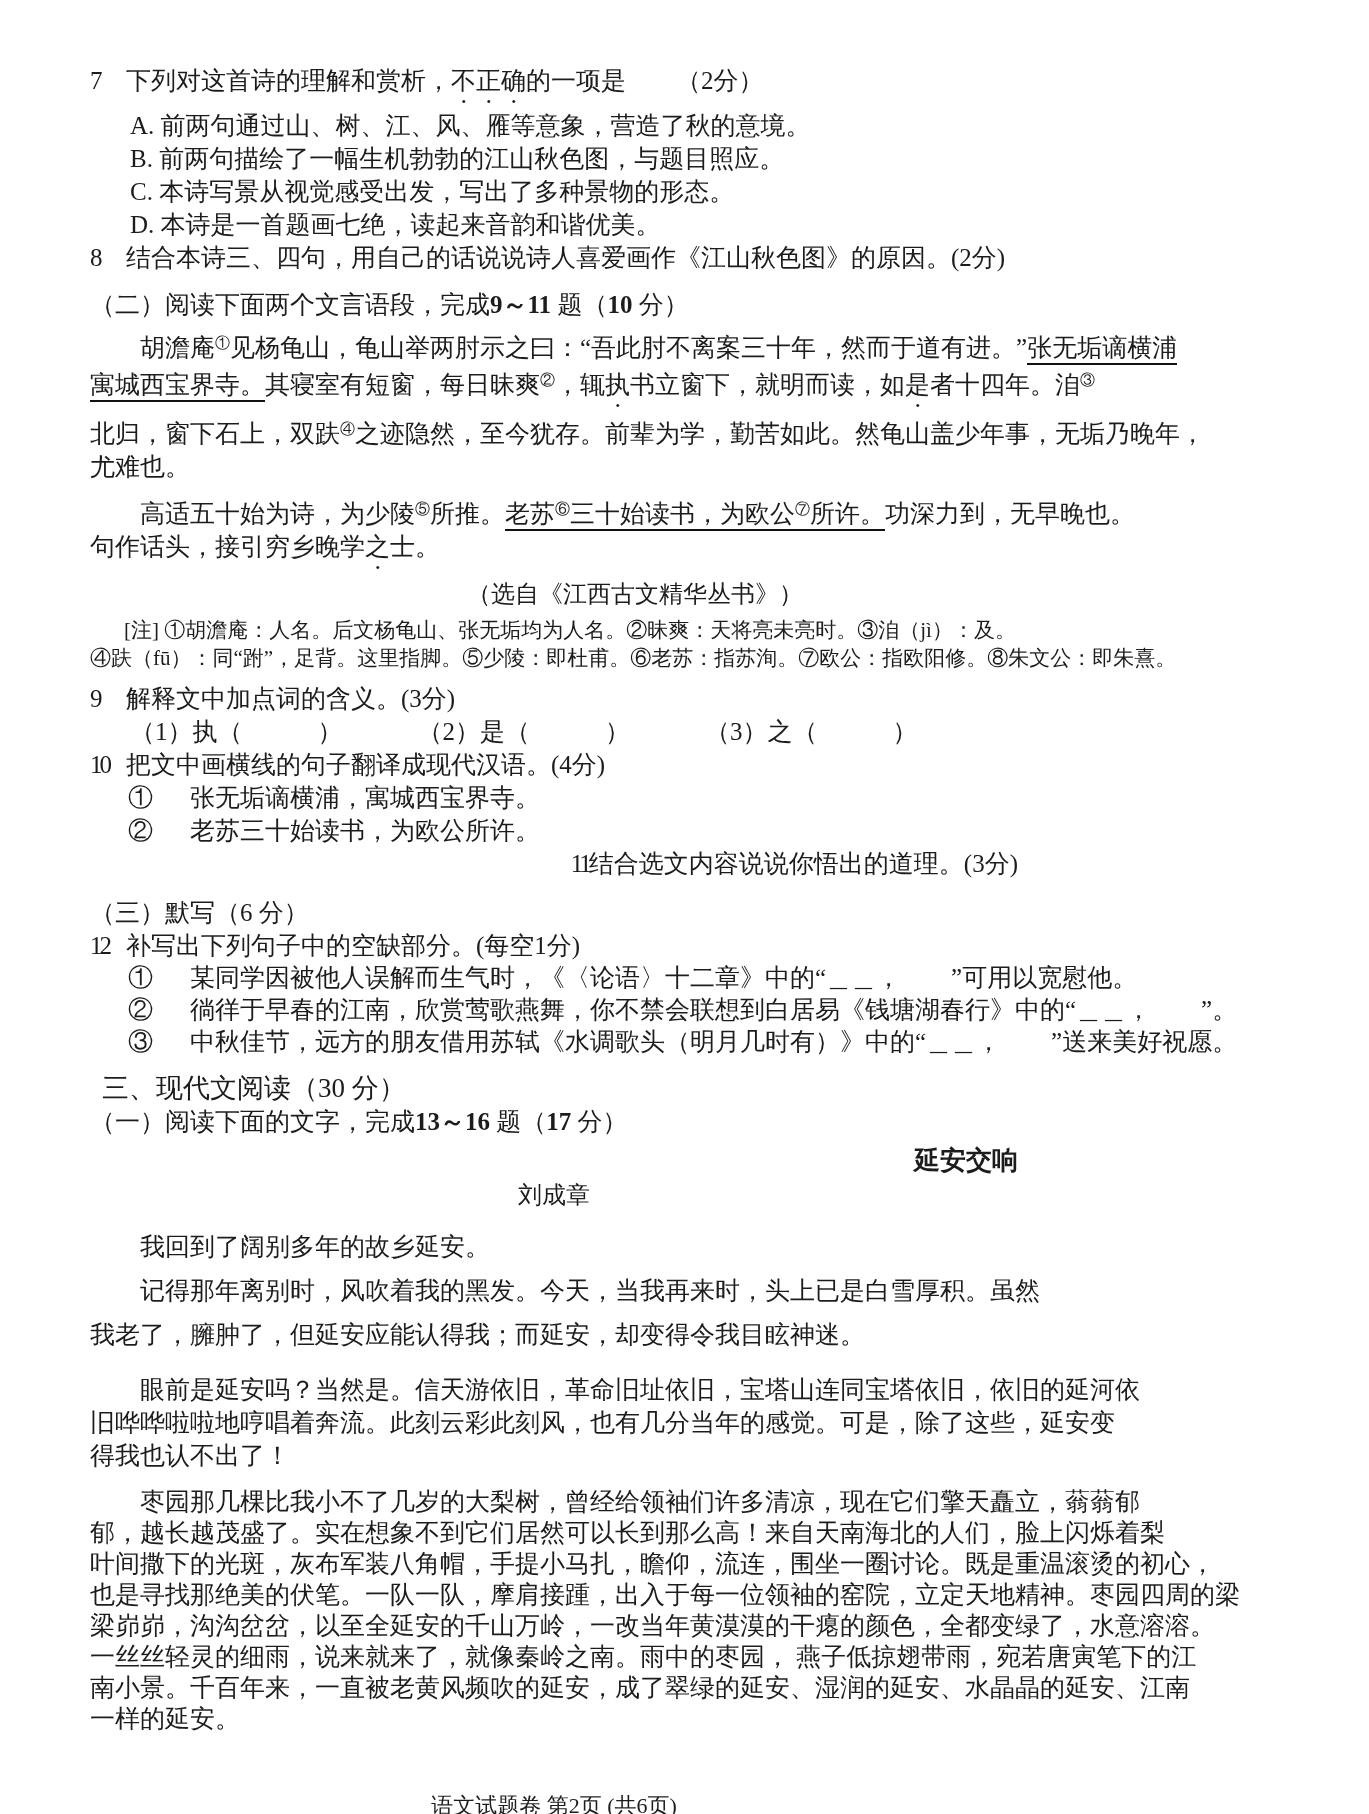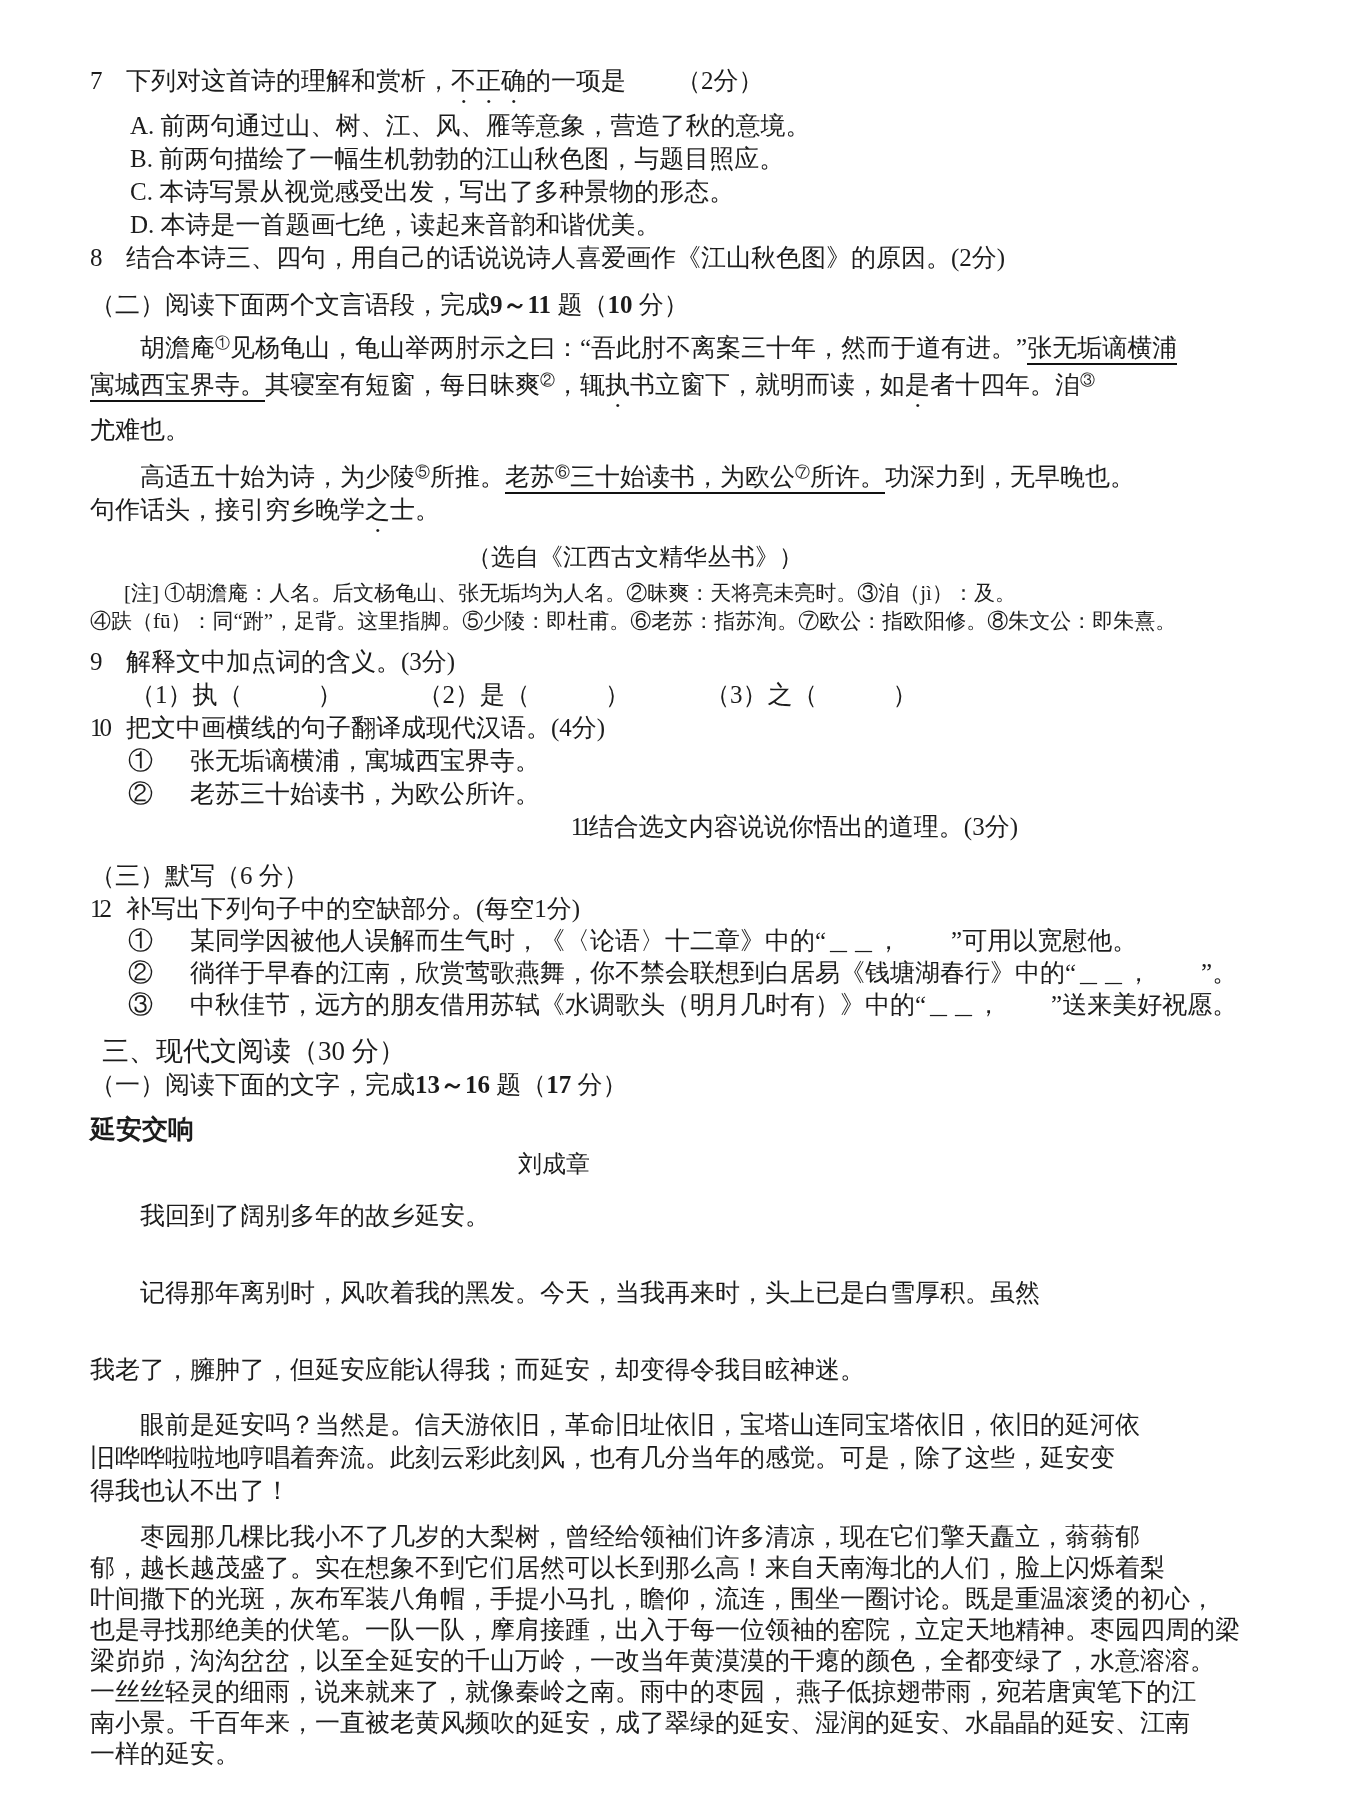--- a/index.html
+++ b/index.html
@@ -30,23 +30,23 @@
   .p1blk{margin-bottom:10px;}
   .p2top{margin-top:2px;}
   .source{text-align:right;padding-right:215px;font-size:24px;line-height:30px;margin:4px 0 8px 0;}
   .notes{font-size:21px;line-height:27px;white-space:nowrap;margin-bottom:1px;}
   .note-first{padding-left:34px;}
   .notes-end{margin-bottom:10px;}
   .q11gap{margin-bottom:16px;text-align:right;}
   .mline{line-height:32px;}
   .s4{margin-top:14px;font-size:27px;}
   .sec-bold{font-weight:normal;margin-left:12px;}
-  .title{text-align:left;font-weight:bold;font-size:26px;line-height:34px;margin-top:12px;}
+  .title{text-align:right;font-weight:bold;font-size:26px;line-height:34px;margin-top:6px;}
   .author{text-align:center;font-size:24px;line-height:34px;}
-  .wide{line-height:44px;margin-top:33px;}
+  .wide{line-height:44px;}
   .ptop{margin-top:13px;}
   .p3{line-height:33px;}
   .p3top{margin-top:16px;}
   .p4{line-height:31px;}
   .p4top{margin-top:14px;}
   .footer{text-align:center;font-size:22px;margin-top:58px;line-height:28px;}
 </style>
 </head>
 <body>
 
@@ -61,20 +61,21 @@
   <div class="line opt">D. 本诗是一首题画七绝，读起来音韵和谐优美。</div>
 
   <div class="line q8gap">
     <span class="qnum">8</span><span>结合本诗三、四句，用自己的话说说诗人喜爱画作《江山秋色图》的原因。(2分)</span>
   </div>
 
   <div class="line sec"><span class="">（二）阅读下面两个文言语段，完成</span><span class="b">9～11</span><span class=""> 题（</span><span class="b">10</span><span class=""> 分）</span></div>
 
   <div class="line indent"><span class="">胡澹庵</span><span class="sup">①</span><span class="">见杨龟山，龟山举两肘示之曰：“吾此肘不离案三十年，然而于道有进。”</span><span class="u">张无垢谪横浦</span></div>
   <div class="line"><span class="u">寓城西宝界寺。</span><span class="">其寝室有短窗，每日昧爽</span><span class="sup">②</span><span class="">，辄</span><span class="em-dot">执</span><span class="">书立窗下，就明而读，如</span><span class="em-dot">是</span><span class="">者十四年。洎</span><span class="sup">③</span></div>
+  <div class="line"><span class="">北归，窗下石上，双趺</span><span class="sup">④</span><span class="">之迹隐然，至今犹存。前辈为学，勤苦如此。然龟山盖少年事，无垢乃晚年，</span></div>
   <div class="line p1blk"><span class="">尤难也。</span></div>
 
   <div class="line indent p2top"><span class="">高适五十始为诗，为少陵</span><span class="sup">⑤</span><span class="">所推。</span><span class="u">老苏</span><span class="u"><span class="sup">⑥</span></span><span class="u">三十始读书，为欧公</span><span class="u"><span class="sup">⑦</span></span><span class="u">所许。</span><span class="">功深力到，无早晚也。</span></div>
   <div class="line"><span class="">句作话头，接引穷乡晚学</span><span class="em-dot">之</span><span class="">士。</span></div>
 
   <div class="source">（选自《江西古文精华丛书》）</div>
 
   <div class="notes note-first">[注] ①胡澹庵：人名。后文杨龟山、张无垢均为人名。②昧爽：天将亮未亮时。③洎（jì）：及。</div>
   <div class="notes notes-end">④趺（fū）：同“跗”，足背。这里指脚。⑤少陵：即杜甫。⑥老苏：指苏洵。⑦欧公：指欧阳修。⑧朱文公：即朱熹。</div>
 

